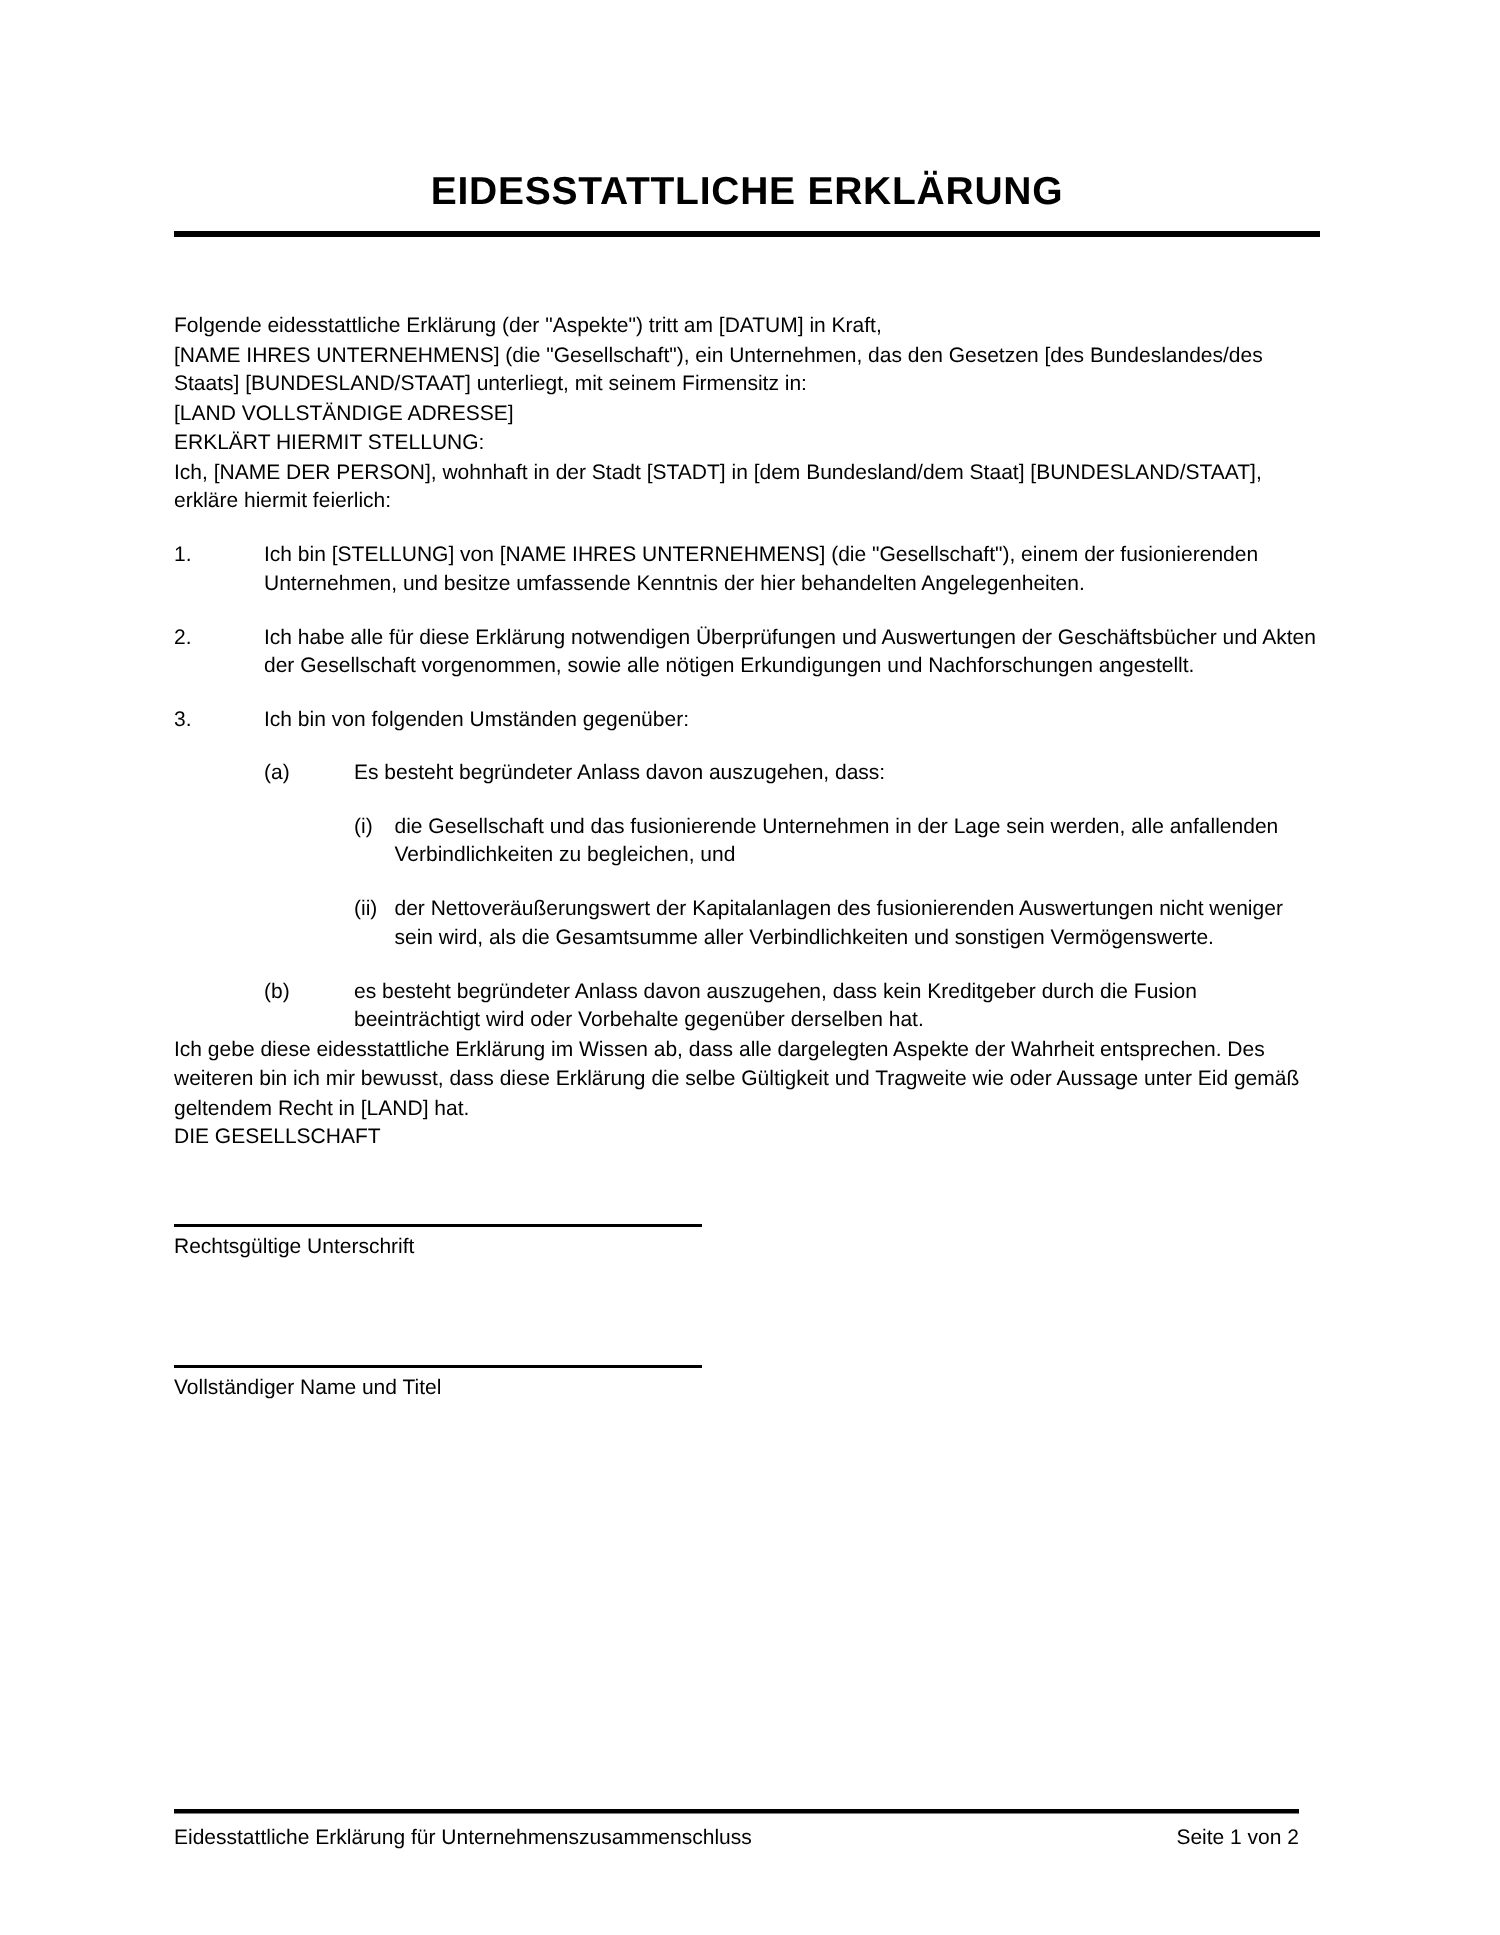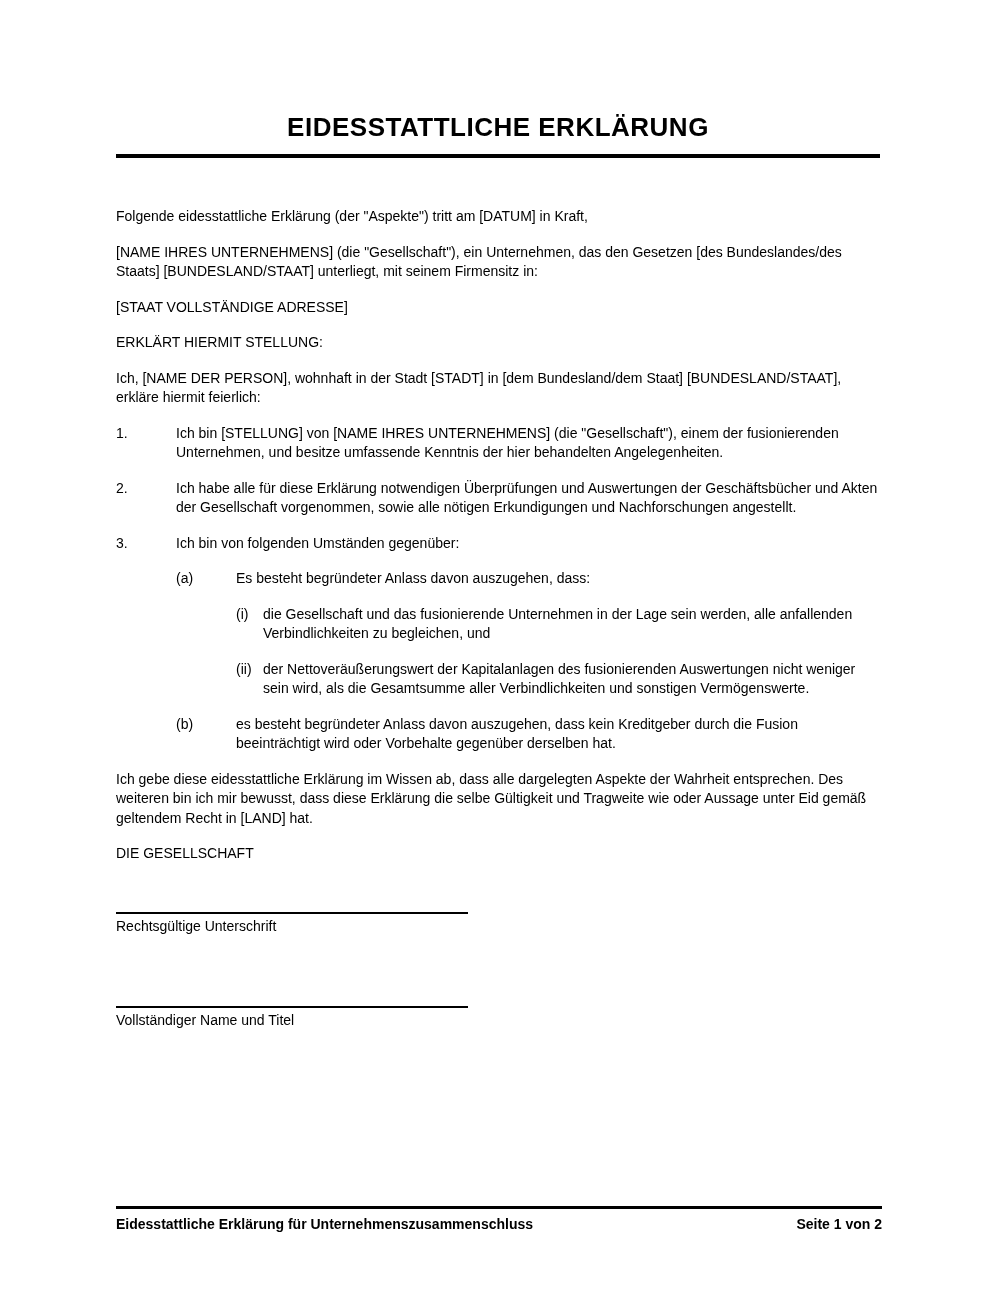--- a/index.html
+++ b/index.html
@@ -25,43 +25,42 @@
     font-size: 26px;
     font-weight: bold;
     letter-spacing: 0.5px;
     line-height: 30px;
   }
   .title-rule {
     margin-top: 12px;
     height: 4px;
     background: #000000;
   }
-  p.para { margin-top: 16px; font-size: 14px; line-height: 19.5px; }
+  p.para { font-size: 14px; line-height: 19.5px; }
   p.first-para { margin-top: 49px; }
   .li { display: flex; margin-top: 16px; font-size: 14px; line-height: 19.5px; }
   .li .marker { flex: 0 0 auto; }
   .li.level1 .marker { width: 60px; }
   .li.level2 { margin-left: 60px; }
   .li.level2 .marker { width: 60px; }
   .li.level3 { margin-left: 120px; }
   .li.level3 .marker { width: 27px; }
   .li .li-text { flex: 1 1 auto; }
   .sig-block { margin-top: 48px; }
   .sig-block.second { margin-top: 70px; }
   .sig-line {
     width: 352px;
     border-top: 2px solid #000000;
     height: 0;
   }
   .sig-label { font-size: 14px; line-height: 19.5px; margin-top: 3px; }
   .footer {
     position: absolute;
-    left: 116px; right: 118px;
+    left: 116px; right: 134px;
     top: 1206px;
-    font-weight: bold;
   }
   .footer-rule { height: 3px; background: #000000; }
   .footer-row {
     display: flex;
     justify-content: space-between;
     margin-top: 6px;
     font-size: 14px;
     line-height: 19px;
   }
 </style>
@@ -69,21 +68,21 @@
 <body>
 
 <div class="page">
   <div class="content">
 
     <div class="doc-title">EIDESSTATTLICHE ERKLÄRUNG</div>
     <div class="title-rule"></div>
 
     <p class="para first-para">Folgende eidesstattliche Erklärung (der "Aspekte") tritt am [DATUM] in Kraft,</p>
     <p class="para">[NAME IHRES UNTERNEHMENS] (die "Gesellschaft"), ein Unternehmen, das den Gesetzen [des Bundeslandes/des Staats] [BUNDESLAND/STAAT] unterliegt, mit seinem Firmensitz in:</p>
-    <p class="para">[STAAT VOLLSTÄNDIGE ADRESSE]</p>
+    <p class="para">[LAND VOLLSTÄNDIGE ADRESSE]</p>
     <p class="para">ERKLÄRT HIERMIT STELLUNG:</p>
     <p class="para">Ich, [NAME DER PERSON], wohnhaft in der Stadt [STADT] in [dem Bundesland/dem Staat] [BUNDESLAND/STAAT], erkläre hiermit feierlich:</p>
 
     <div class="li level1">
       <span class="marker">1.</span>
       <span class="li-text">Ich bin [STELLUNG] von [NAME IHRES UNTERNEHMENS] (die "Gesellschaft"), einem der fusionierenden Unternehmen, und besitze umfassende Kenntnis der hier behandelten Angelegenheiten.</span>
     </div>
     <div class="li level1">
       <span class="marker">2.</span>
       <span class="li-text">Ich habe alle für diese Erklärung notwendigen Überprüfungen und Auswertungen der Geschäftsbücher und Akten der Gesellschaft vorgenommen, sowie alle nötigen Erkundigungen und Nachforschungen angestellt.</span>

